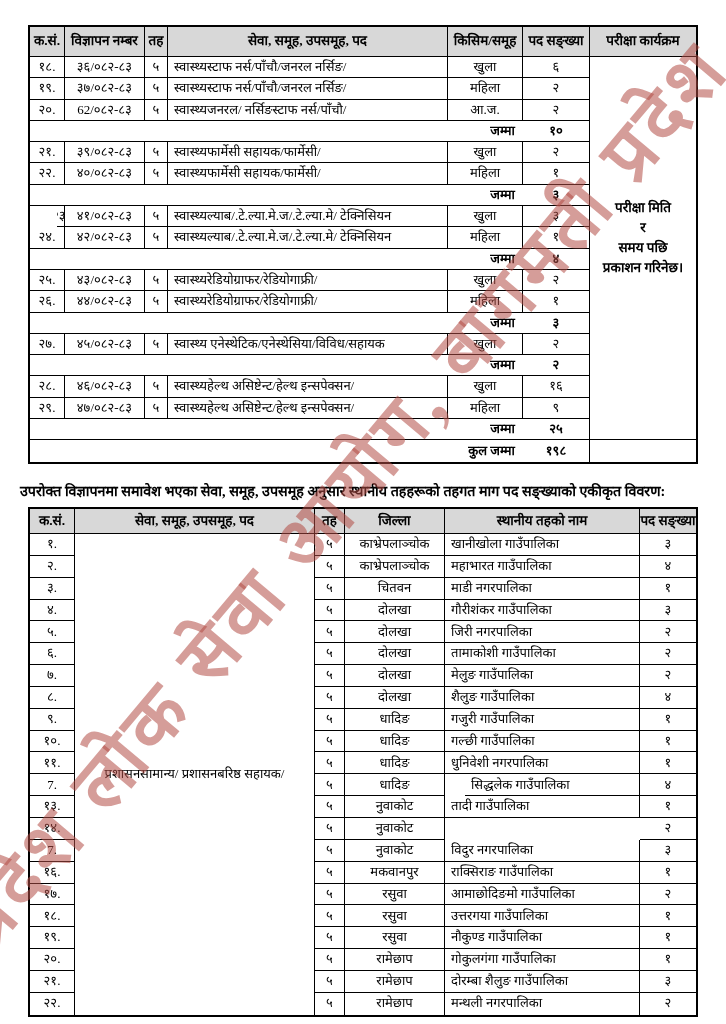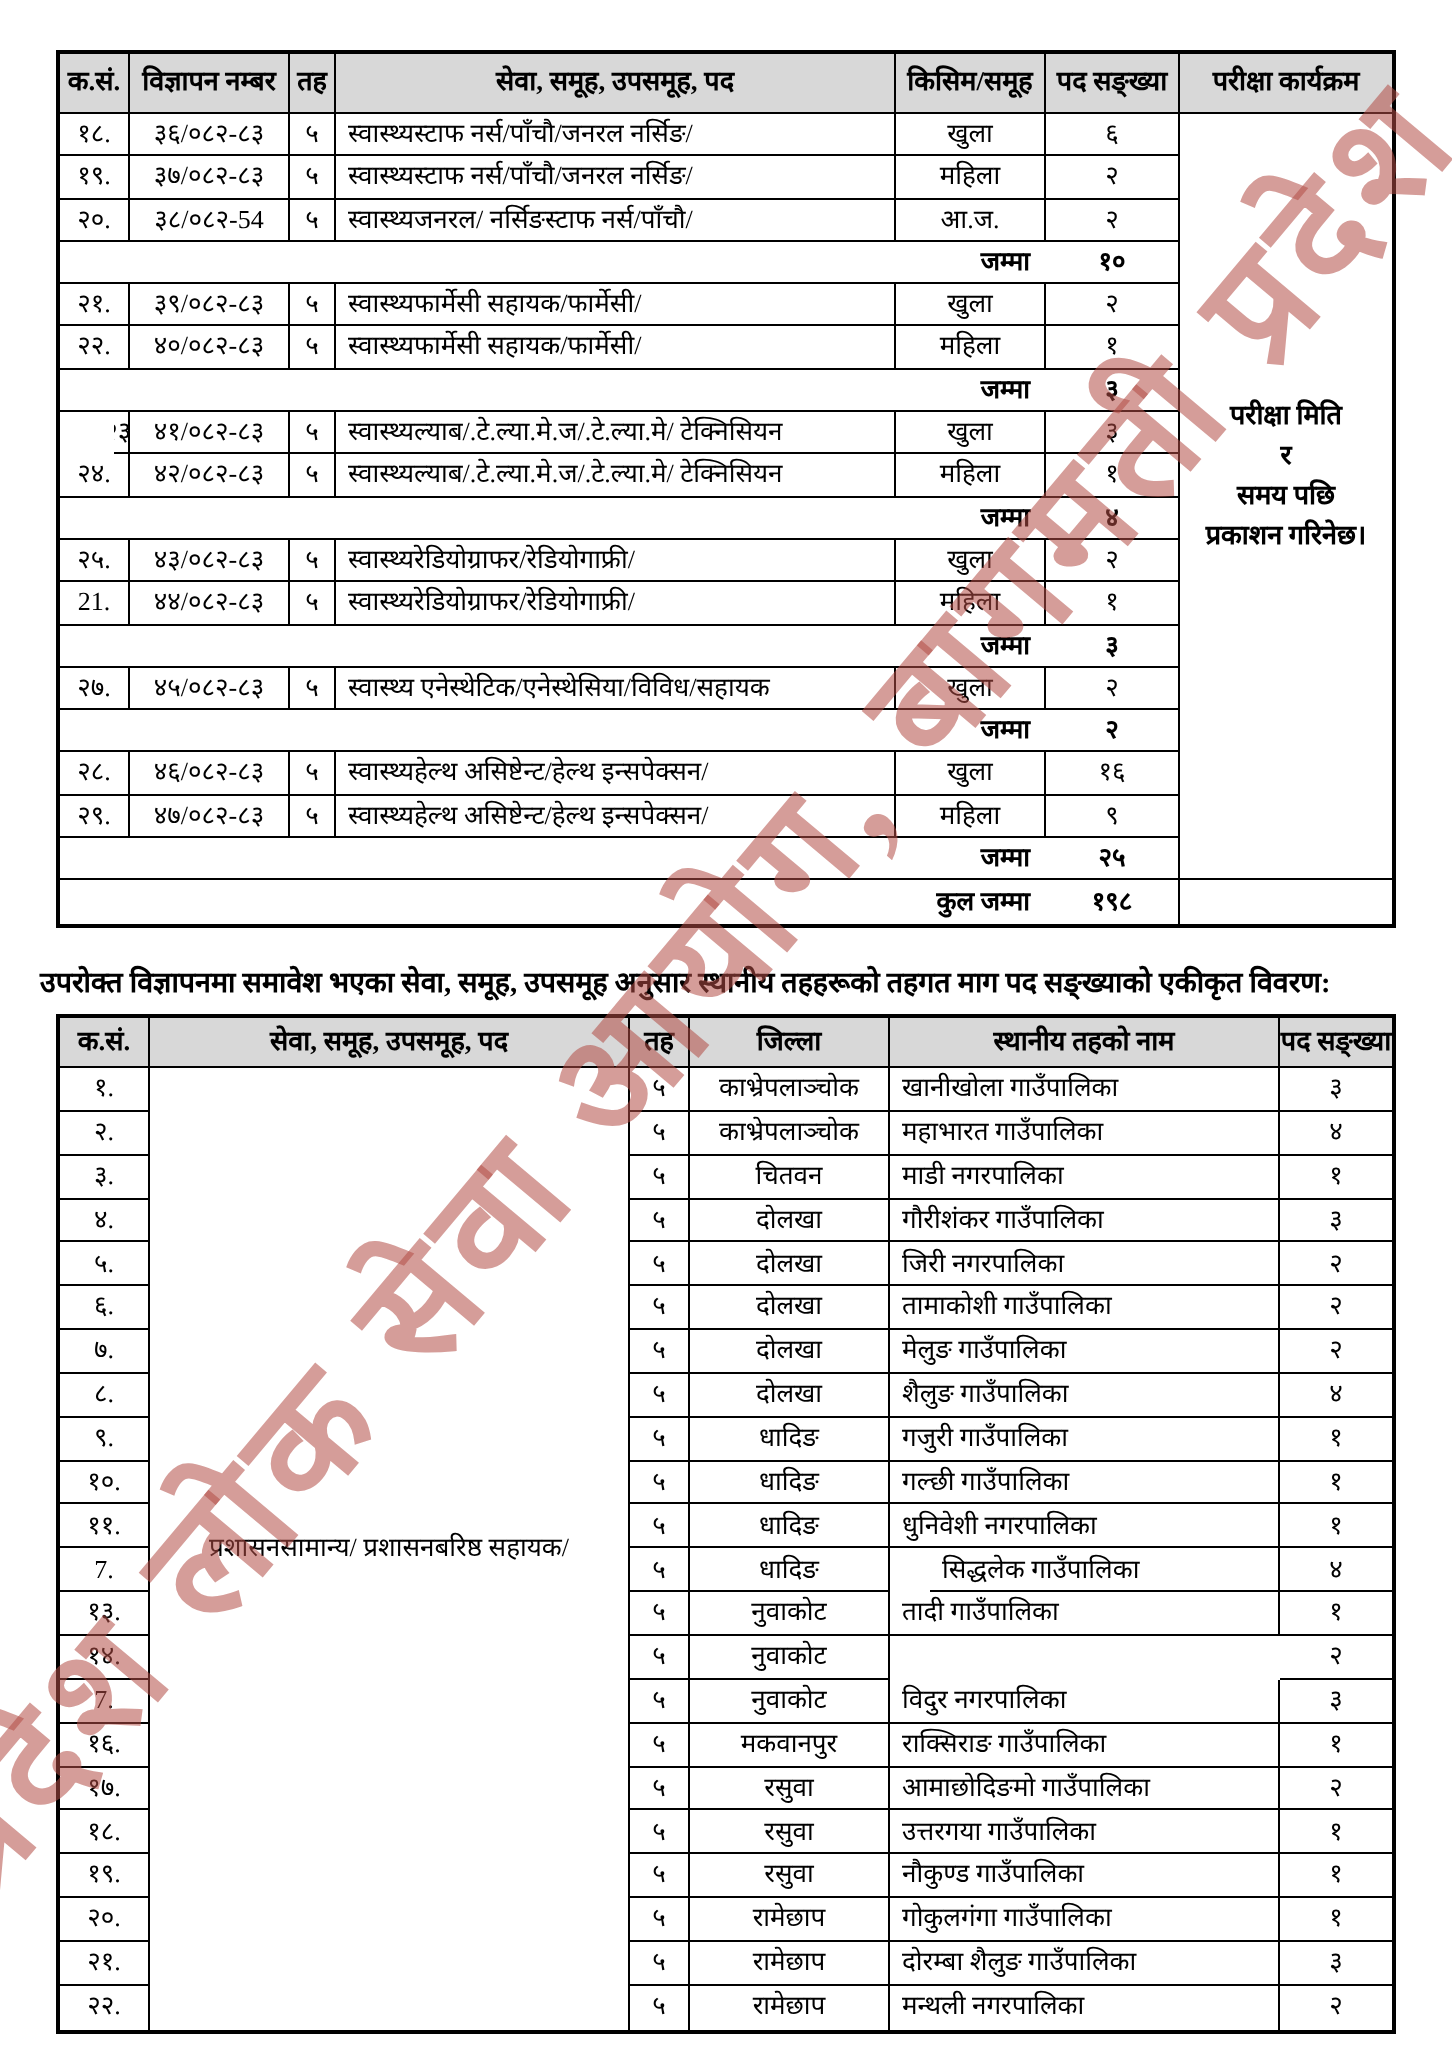--- a/index.html
+++ b/index.html
@@ -54,21 +54,21 @@
     <div class="cell left" style="grid-area: 2 / 4;">स्वास्थ्यस्टाफ नर्स/पाँचौ/जनरल नर्सिङ/</div>
     <div class="cell" style="grid-area: 2 / 5;">खुला</div>
     <div class="cell" style="grid-area: 2 / 6;">६</div>
     <div class="cell" style="grid-area: 3 / 1;">१९.</div>
     <div class="cell" style="grid-area: 3 / 2;">३७/०८२-८३</div>
     <div class="cell" style="grid-area: 3 / 3;">५</div>
     <div class="cell left" style="grid-area: 3 / 4;">स्वास्थ्यस्टाफ नर्स/पाँचौ/जनरल नर्सिङ/</div>
     <div class="cell" style="grid-area: 3 / 5;">महिला</div>
     <div class="cell" style="grid-area: 3 / 6;">२</div>
     <div class="cell" style="grid-area: 4 / 1;">२०.</div>
-    <div class="cell" style="grid-area: 4 / 2;">३८/०८२-54</div>
+    <div class="cell" style="grid-area: 4 / 2;">62/०८२-८३</div>
     <div class="cell" style="grid-area: 4 / 3;">५</div>
     <div class="cell left" style="grid-area: 4 / 4;">स्वास्थ्यजनरल/ नर्सिङस्टाफ नर्स/पाँचौ/</div>
     <div class="cell" style="grid-area: 4 / 5;">आ.ज.</div>
     <div class="cell" style="grid-area: 4 / 6;">२</div>
     <div class="cell right bold no-r" style="grid-area: 5 / 1 / auto / span 5;">जम्मा</div>
     <div class="cell bold" style="grid-area: 5 / 6;">१०</div>
     <div class="cell" style="grid-area: 6 / 1;">२१.</div>
     <div class="cell" style="grid-area: 6 / 2;">३९/०८२-८३</div>
     <div class="cell" style="grid-area: 6 / 3;">५</div>
     <div class="cell left" style="grid-area: 6 / 4;">स्वास्थ्यफार्मेसी सहायक/फार्मेसी/</div>
@@ -95,21 +95,21 @@
     <div class="cell" style="grid-area: 10 / 5;">महिला</div>
     <div class="cell" style="grid-area: 10 / 6;">१</div>
     <div class="cell right bold no-r" style="grid-area: 11 / 1 / auto / span 5;">जम्मा</div>
     <div class="cell bold" style="grid-area: 11 / 6;">४</div>
     <div class="cell" style="grid-area: 12 / 1;">२५.</div>
     <div class="cell" style="grid-area: 12 / 2;">४३/०८२-८३</div>
     <div class="cell" style="grid-area: 12 / 3;">५</div>
     <div class="cell left" style="grid-area: 12 / 4;">स्वास्थ्यरेडियोग्राफर/रेडियोगाफ्री/</div>
     <div class="cell" style="grid-area: 12 / 5;">खुला</div>
     <div class="cell" style="grid-area: 12 / 6;">२</div>
-    <div class="cell" style="grid-area: 13 / 1;">21.</div>
+    <div class="cell" style="grid-area: 13 / 1;">२६.</div>
     <div class="cell" style="grid-area: 13 / 2;">४४/०८२-८३</div>
     <div class="cell" style="grid-area: 13 / 3;">५</div>
     <div class="cell left" style="grid-area: 13 / 4;">स्वास्थ्यरेडियोग्राफर/रेडियोगाफ्री/</div>
     <div class="cell" style="grid-area: 13 / 5;">महिला</div>
     <div class="cell" style="grid-area: 13 / 6;">१</div>
     <div class="cell right bold no-r" style="grid-area: 14 / 1 / auto / span 5;">जम्मा</div>
     <div class="cell bold" style="grid-area: 14 / 6;">३</div>
     <div class="cell" style="grid-area: 15 / 1;">२७.</div>
     <div class="cell" style="grid-area: 15 / 2;">४५/०८२-८३</div>
     <div class="cell" style="grid-area: 15 / 3;">५</div>

